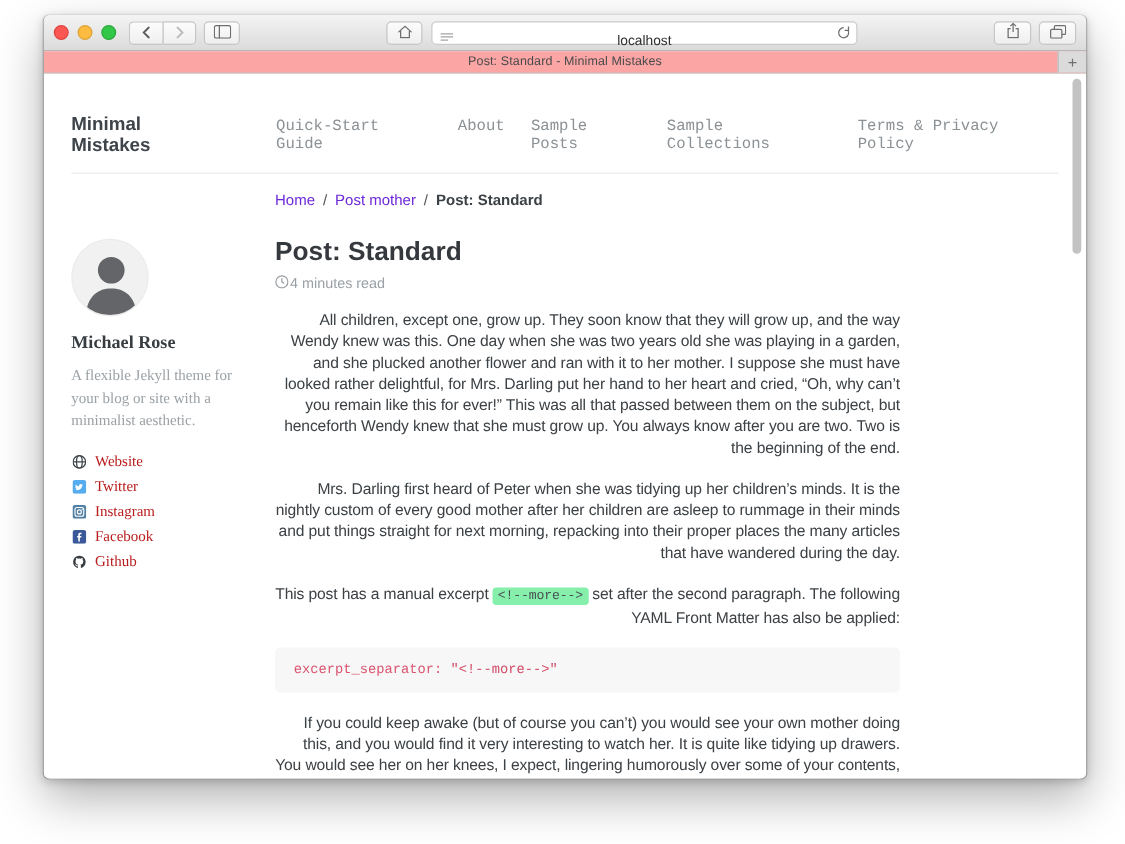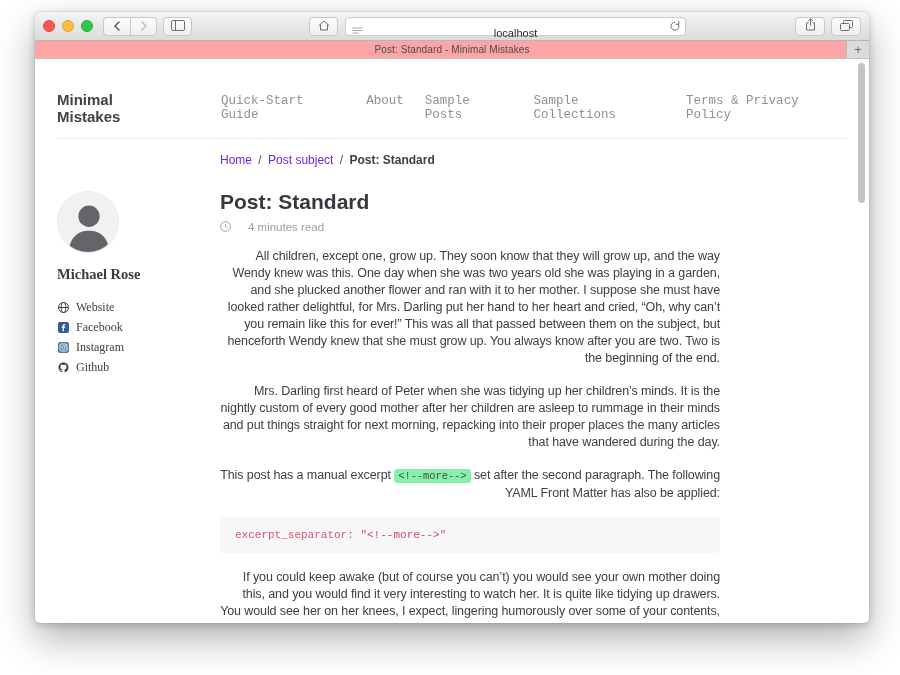--- a/index.html
+++ b/index.html
@@ -78,25 +78,25 @@
   .authorcol { width:141px; margin-right:22px; flex:none;font-family:Liberation Serif, serif; }
   .avatar {
     width:62px; height:62px; border-radius:50%; overflow:hidden;
     border:1px solid #ebebeb; background:#f2f2f2;
   }
   .author-name { margin-top:13px; font-size:14.5px; font-weight:bold; color:#383d41; }
   .author-bio { margin-top:8px; font-size:12px; line-height:1.5; color:#9ba1a5; }
   .author-links { margin-top:14px; }
   .alink { display:flex; align-items:center; height:20px; cursor:pointer; }
   .alink .aicon { width:12px; display:flex; justify-content:center; margin-right:7px; }
-  .alink .alabel { font-size:12px; color:#404040; }
+  .alink .alabel { font-size:12px; color:#b91c1c; }
   
   .article { width:500px; }
   .post-title { margin:0; font-size:21px; line-height:22px; font-weight:bold; color:#35393d; }
-  .post-meta { margin-top:5px; display:flex; align-items:center; gap:17px; }
+  .post-meta { margin-top:5px; display:flex; align-items:center; gap:1px; }
   .meta-text { font-size:11.5px; color:#9aa0a5; }
   .article p { margin:16px 0 0; font-size:12.5px; line-height:17px; color:#3c4145; letter-spacing:-0.1px;text-align:right; }
   .article p.first { margin-top:12px; }
   .inline-code {
     font-family:"Liberation Mono","DejaVu Sans Mono",monospace; font-size:10.5px;
     background:#86efac; border-radius:3px; padding:1px 4px; color:#494d51;
   }
   .codeblock {
     margin-top:15px; background:#f7f7f7; border-radius:4px; padding:12px 15px;
     font-family:"Liberation Mono","DejaVu Sans Mono",monospace; font-size:11px;
@@ -204,66 +204,76 @@
           <span class="nav-item">About</span>
           <span class="nav-item">Sample Posts</span>
           <span class="nav-item">Sample Collections</span>
           <span class="nav-item">Terms &amp; Privacy Policy</span>
         </div>
       </div>
 
       <div class="breadcrumb">
         <span class="bc-link">Home</span>
         <span class="bc-sep">/</span>
-        <span class="bc-link">Post subject</span>
+        <span class="bc-link">Post mother</span>
         <span class="bc-sep">/</span>
         <span class="bc-current">Post: Standard</span>
       </div>
 
       <div class="columns">
 
         <div class="authorcol">
           <div class="avatar">
             <svg width="62" height="62" viewBox="0 0 64 64">
               <circle cx="32" cy="32" r="32" fill="#f1f1f1"></circle>
               <circle cx="32" cy="25" r="11" fill="#636569"></circle>
               <path d="M10.5 64 C12 46 21 40 32 40 C43 40 52 46 53.5 64 Z" fill="#636569"></path>
             </svg>
           </div>
           <div class="author-name">Michael Rose</div>
+          <div class="author-bio">A flexible Jekyll theme for your blog or site with a minimalist aesthetic.</div>
           <div class="author-links">
             <div class="alink">
               <span class="aicon">
                 <svg width="11" height="11" viewBox="0 0 11 11">
                     <circle cx="5.5" cy="5.5" r="5" stroke="#3f454a" fill="none"></circle>
                     <ellipse cx="5.5" cy="5.5" rx="2.3" ry="5" stroke="#3f454a" fill="none"></ellipse>
                     <line x1="0.5" y1="5.5" x2="10.5" y2="5.5" stroke="#3f454a"></line>
                   </svg>
               </span>
               <span class="alabel">Website</span>
             </div>
             <div class="alink">
               <span class="aicon">
                 <svg width="11" height="11" viewBox="0 0 11 11">
-                    <rect x="0" y="0" width="11" height="11" rx="2" fill="#3b5998"></rect>
-                    <path d="M7.2 2.2 H6 C5.1 2.2 4.6 2.8 4.6 3.8 V4.7 H3.7 V5.9 H4.6 V9.2 H5.9 V5.9 H7 L7.2 4.7 H5.9 V3.9 C5.9 3.6 6 3.4 6.3 3.4 H7.2 Z" fill="#ffffff"></path>
-                  </svg>
-              </span>
-              <span class="alabel">Facebook</span>
+                    <rect x="0" y="0" width="11" height="11" rx="2" fill="#55acee"></rect>
+                    <path d="M2.2 7.8 C4.8 8.8 7.6 7.4 7.7 4.6 L8.6 3.6 L7.5 3.8 C7 3.1 6 3.1 5.5 3.7 C5.2 4.1 5.1 4.6 5.3 5 C4.2 5 3.2 4.5 2.5 3.6 C2.1 4.3 2.3 5.2 3 5.7 L2.2 5.5 C2.3 6.3 2.8 6.9 3.6 7.1 L2.8 7.2 C3.1 7.7 3.6 7.9 2.2 7.8 Z" fill="#ffffff"></path>
+                  </svg>
+              </span>
+              <span class="alabel">Twitter</span>
             </div>
             <div class="alink">
               <span class="aicon">
                 <svg width="11" height="11" viewBox="0 0 11 11">
                     <rect x="0" y="0" width="11" height="11" rx="2" fill="#527fa4"></rect>
                     <rect x="2" y="2" width="7" height="7" rx="1.6" stroke="#ffffff" fill="none" stroke-width="0.9"></rect>
                     <circle cx="5.5" cy="5.5" r="1.6" stroke="#ffffff" fill="none" stroke-width="0.9"></circle>
                     <circle cx="7.7" cy="3.3" r="0.6" fill="#ffffff"></circle>
                   </svg>
               </span>
               <span class="alabel">Instagram</span>
+            </div>
+            <div class="alink">
+              <span class="aicon">
+                <svg width="11" height="11" viewBox="0 0 11 11">
+                    <rect x="0" y="0" width="11" height="11" rx="2" fill="#3b5998"></rect>
+                    <path d="M7.2 2.2 H6 C5.1 2.2 4.6 2.8 4.6 3.8 V4.7 H3.7 V5.9 H4.6 V9.2 H5.9 V5.9 H7 L7.2 4.7 H5.9 V3.9 C5.9 3.6 6 3.4 6.3 3.4 H7.2 Z" fill="#ffffff"></path>
+                  </svg>
+              </span>
+              <span class="alabel">Facebook</span>
             </div>
             <div class="alink">
               <span class="aicon">
                 <svg width="11" height="11" viewBox="0 0 11 11">
                     <path d="M5.5 0.5 C2.7 0.5 0.5 2.7 0.5 5.5 C0.5 7.7 1.9 9.6 3.9 10.3 C4.2 10.3 4.3 10.2 4.3 10 V9 C2.9 9.3 2.6 8.3 2.6 8.3 C2.4 7.8 2.1 7.6 2.1 7.6 C1.6 7.3 2.1 7.3 2.1 7.3 C2.6 7.3 2.9 7.8 2.9 7.8 C3.4 8.6 4.1 8.4 4.4 8.3 C4.4 8 4.5 7.7 4.7 7.6 C3.6 7.5 2.4 7 2.4 5.1 C2.4 4.6 2.6 4.1 2.9 3.8 C2.9 3.7 2.7 3.2 3 2.5 C3 2.5 3.4 2.4 4.3 3 C4.7 2.9 5.1 2.8 5.5 2.8 C5.9 2.8 6.3 2.9 6.7 3 C7.6 2.4 8 2.5 8 2.5 C8.3 3.2 8.1 3.7 8.1 3.8 C8.4 4.1 8.6 4.6 8.6 5.1 C8.6 7 7.4 7.5 6.3 7.6 C6.5 7.8 6.7 8.1 6.7 8.6 V10 C6.7 10.2 6.8 10.3 7.1 10.3 C9.1 9.6 10.5 7.7 10.5 5.5 C10.5 2.7 8.3 0.5 5.5 0.5 Z" fill="#383d42"></path>
                   </svg>
               </span>
               <span class="alabel">Github</span>
             </div>
           </div>

